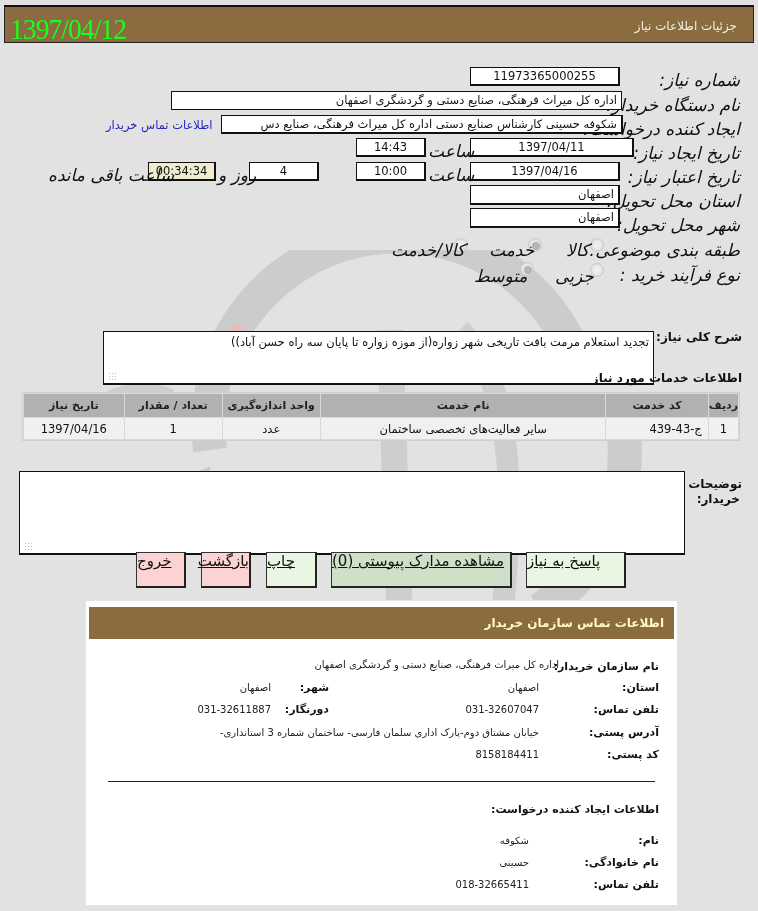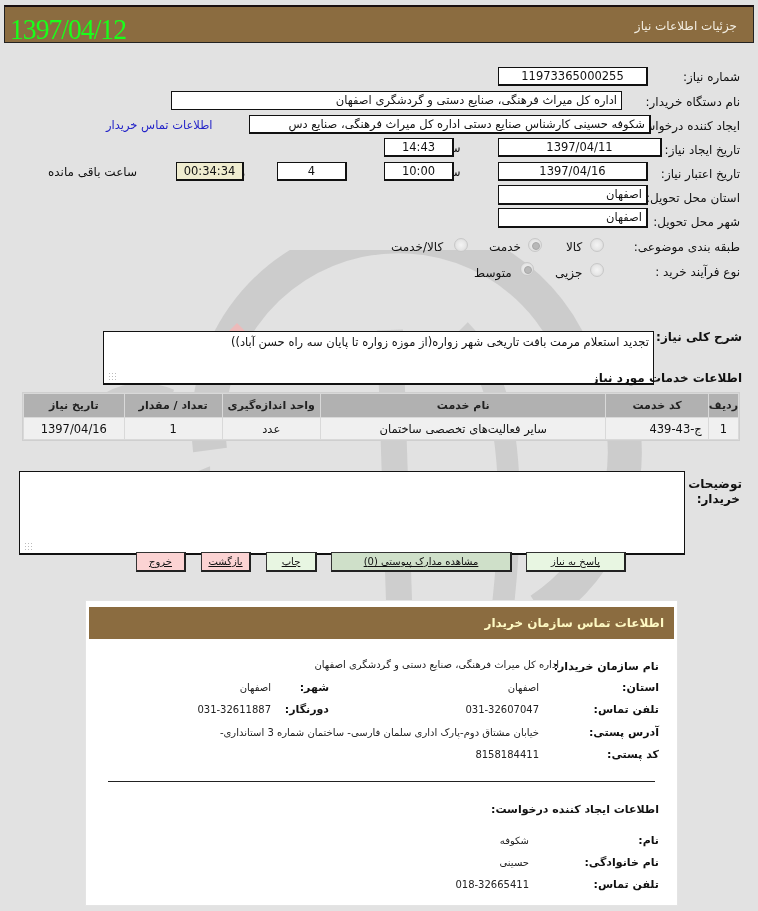--- a/index.html
+++ b/index.html
@@ -22,29 +22,29 @@
   }
   .header .title {
     position: absolute; right: 16px; top: 12px; color: #f3eee2; font-size: 12px;
   }
   .header .date {
     position: absolute; left: 5px; top: 6px; color: #1aff1a;
     font-family: "Liberation Serif", serif; font-size: 29px; letter-spacing: -1px;
     transform: scaleX(0.95); transform-origin: left;
   }
 
-  .label { position: absolute; font-size: 12px; color: #111; white-space: nowrap; direction: rtl; }
+  .label { position: absolute; font-size: 17px; color: #111; white-space: nowrap; direction: rtl; font-style: italic; }
   .box {
     position: absolute; background: #fff; border: 1px solid #111; border-right-width: 1px;
     height: 19px; font-size: 11.5px; line-height: 17px; padding: 0 4px; white-space: nowrap; overflow: hidden;
     font-family: "DejaVu Sans", sans-serif;
   }
   .box.center { text-align: center; }
   .box.rtl { direction: rtl; text-align: right; }
-  .box.thick { border: 2px solid #111; border-left-width: 1px; border-top-width: 1px; margin-left: 28px; }
+  .box.thick { border: 2px solid #111; border-left-width: 1px; border-top-width: 1px; }
   .box.tan { background: #efeccf; }
 
   .link { position: absolute; color: #2323c8; font-size: 11.5px; white-space: nowrap; direction: rtl; }
 
   .radio {
     position: absolute; width: 14px; height: 14px; border-radius: 50%;
     background: radial-gradient(circle at 50% 50%, #f4f4f4 0, #e6e6e6 55%, #d0d0d0 100%);
     border: 1px solid #c8c8c8;
   }
   .radio.checked::after {
@@ -61,22 +61,22 @@
 
   .bold-label { position: absolute; font-weight: bold; font-size: 12px; direction: rtl; white-space: nowrap; }
 
   
   .tbl { position: absolute; left: 22px; top: 392px; width: 718px; border-collapse: separate; border-spacing: 1px; background: #d9d9d9; border: 1px solid #cfcfcf; direction: rtl; }
   .tbl th { background: #b1b1b1; height: 23px; font-size: 11px; font-weight: bold; color: #222; }
   .tbl td { background: #f0f0f0; height: 21px; font-size: 11.5px; text-align: center; }
 
   
   .btn {
-    position: absolute; height: 20px; border: 1px solid #333; border-bottom: 2px solid #222; border-right: 2px solid #222;
-    font-size: 10px; text-align: center; line-height: 17px; direction: rtl; white-space: nowrap; cursor: pointer;
+    position: absolute; height: 36px; border: 1px solid #333; border-bottom: 2px solid #222; border-right: 2px solid #222;
+    font-size: 15px; text-align: left; line-height: 17px; direction: rtl; white-space: nowrap; cursor: pointer;
   }
   .btn.green { background: #e8f6e2; }
   .btn.green2 { background: #cfe0c9; }
   .btn.pink { background: #fbd3d3; }
   .btn u { text-decoration: underline; }
 
   
   .panel { position: absolute; left: 85px; top: 600px; width: 593px; height: 306px; background: #fff; border: 1px solid #e4e4e4; }
   .panel .phead { position: absolute; left: 3px; top: 6px; width: 585px; height: 32px; background: #8b6c40; }
   .panel .phead span { position: absolute; right: 10px; top: 9px; color: #fef9c3; font-weight: bold; font-size: 12px; }

